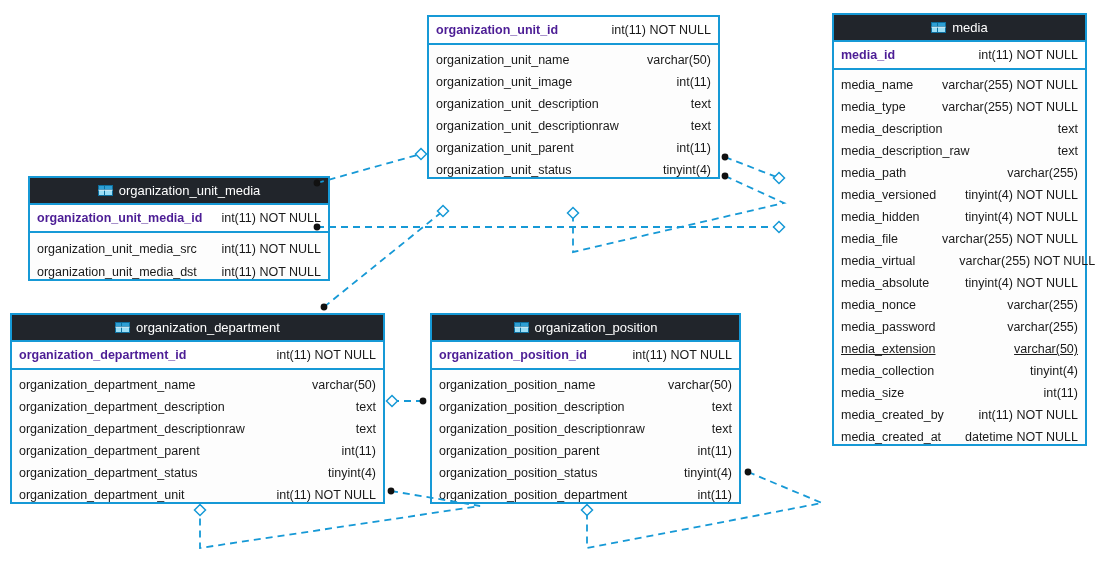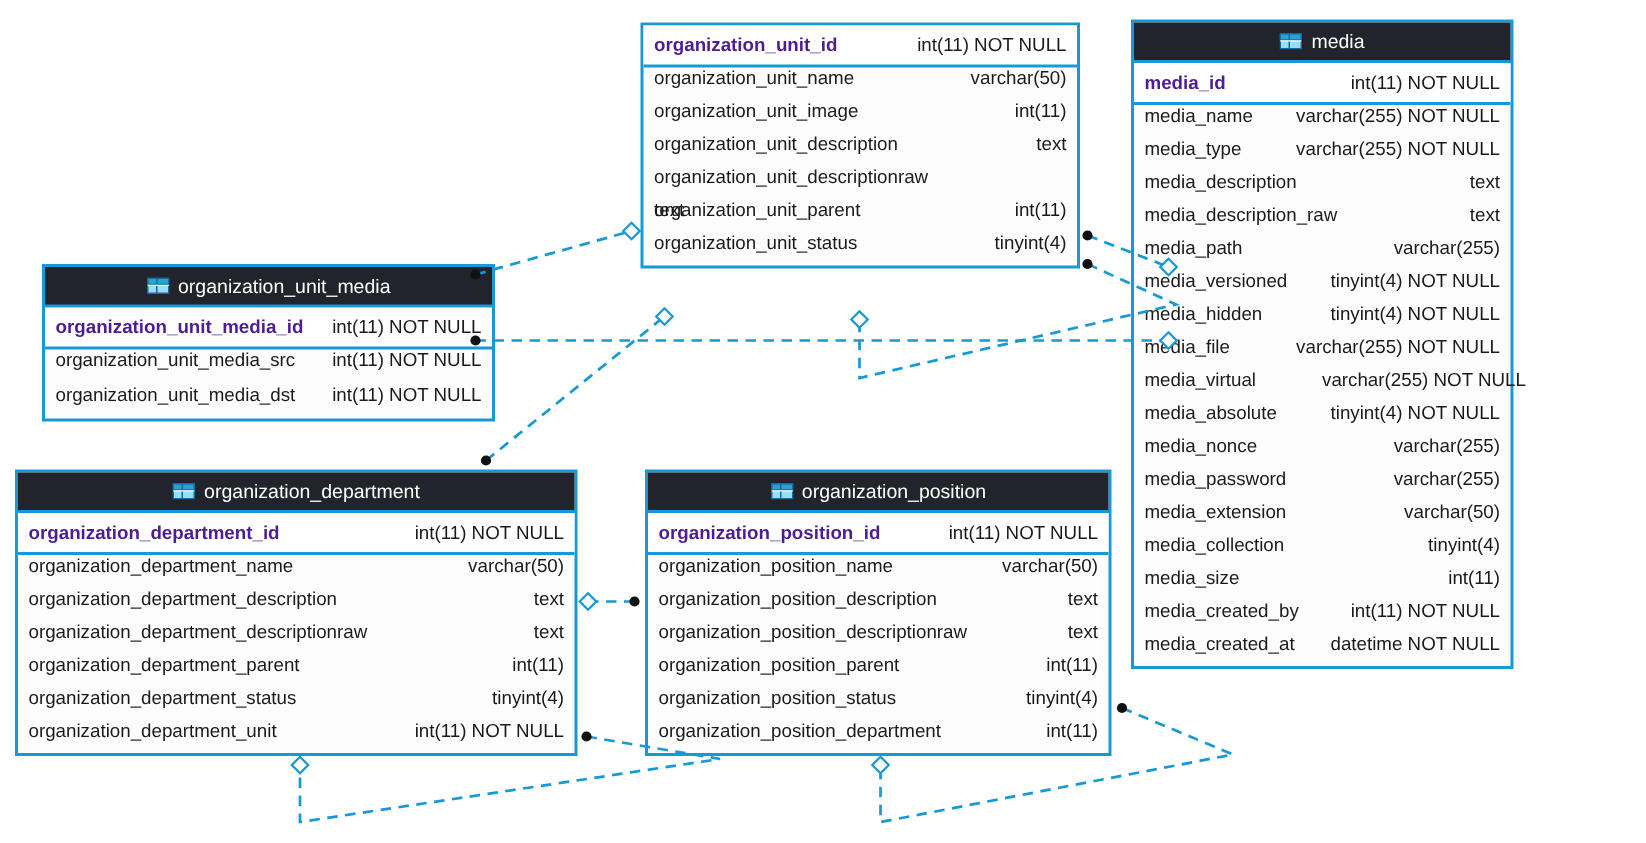--- a/index.html
+++ b/index.html
@@ -10,21 +10,21 @@
   #rel-layer .rel-line{pointer-events:stroke;}
   #tables{position:absolute;left:0;top:0;z-index:1;}
   .tbl{position:absolute;background:#fdfdfd;border:2px solid var(--accent);box-sizing:border-box;}
   .tbl-header{background:var(--header);color:#fff;height:25px;display:flex;align-items:center;
               justify-content:center;gap:6px;font-size:13px;border-bottom:2px solid var(--accent);
               white-space:nowrap;}
   .pk-row{display:flex;justify-content:space-between;align-items:center;gap:8px;padding:0 7px;
           height:26px;border-bottom:2px solid var(--accent);font-size:12.5px;background:#fff;}
   .pk-row .col-name{font-weight:bold;color:#4c1d95;white-space:nowrap;}
   .col-type{color:var(--ink);white-space:nowrap;}
-  .col-row{display:flex;justify-content:space-between;align-items:flex-start;gap:8px;padding:0 7px;
+  .col-row{display:flex;justify-content:space-between;align-items:flex-end;gap:8px;padding:0 7px;
            font-size:12.5px;color:var(--ink);}
   .col-row .col-name{white-space:nowrap;}
   .tbl-icon{flex:0 0 auto;display:inline-flex;}
 </style>
 </head>
 <body>
 
 <div id="canvas">
   <svg id="rel-layer" width="1097" height="562">
       <polyline points="317,183 421,154" fill="none" stroke="#1699d6" stroke-width="1.8" stroke-dasharray="7 5" class="rel-line"></polyline>
@@ -88,34 +88,34 @@
           <span class="col-type">varchar(50)</span>
         </div>
         <div class="col-row" style="height: 22px;">
           <span class="col-name">organization_unit_image</span>
           <span class="col-type">int(11)</span>
         </div>
         <div class="col-row" style="height: 22px;">
           <span class="col-name">organization_unit_description</span>
           <span class="col-type">text</span>
         </div>
-        <div class="col-row" style="height: 22px; flex-direction: column;">
+        <div class="col-row" style="height: 22px;">
           <span class="col-name">organization_unit_descriptionraw</span>
           <span class="col-type">text</span>
         </div>
         <div class="col-row" style="height: 22px;">
           <span class="col-name">organization_unit_parent</span>
           <span class="col-type">int(11)</span>
         </div>
         <div class="col-row" style="height: 22px;">
           <span class="col-name">organization_unit_status</span>
           <span class="col-type">tinyint(4)</span>
         </div>
       </div>
-      <div class="tbl" style="left: 754px; top: 13px; width: 255px;">
+      <div class="tbl" style="left: 832px; top: 13px; width: 255px;">
         <div class="tbl-header">
           <span class="tbl-icon">
             <svg width="15" height="11" viewBox="0 0 15 11">
               <rect x="0.5" y="0.5" width="14" height="10" fill="#9adef6" stroke="#0d6f9e"></rect>
               <rect x="0.5" y="0.5" width="14" height="4.2" fill="#2e9fd4" stroke="#0d6f9e"></rect>
               <line x1="6.5" y1="0.5" x2="6.5" y2="10.5" stroke="#0d6f9e"></line>
               <line x1="0.5" y1="5.2" x2="14.5" y2="5.2" stroke="#ffffff" stroke-width="0.8"></line>
             </svg>
           </span>
           <span>media</span>
@@ -165,21 +165,21 @@
           <span class="col-type">tinyint(4) NOT NULL</span>
         </div>
         <div class="col-row" style="height: 22px;">
           <span class="col-name">media_nonce</span>
           <span class="col-type">varchar(255)</span>
         </div>
         <div class="col-row" style="height: 22px;">
           <span class="col-name">media_password</span>
           <span class="col-type">varchar(255)</span>
         </div>
-        <div class="col-row" style="height: 22px;">
+        <div class="col-row" style="height: 22px; text-decoration: underline;">
           <span class="col-name">media_extension</span>
           <span class="col-type">varchar(50)</span>
         </div>
         <div class="col-row" style="height: 22px;">
           <span class="col-name">media_collection</span>
           <span class="col-type">tinyint(4)</span>
         </div>
         <div class="col-row" style="height: 22px;">
           <span class="col-name">media_size</span>
           <span class="col-type">int(11)</span>

